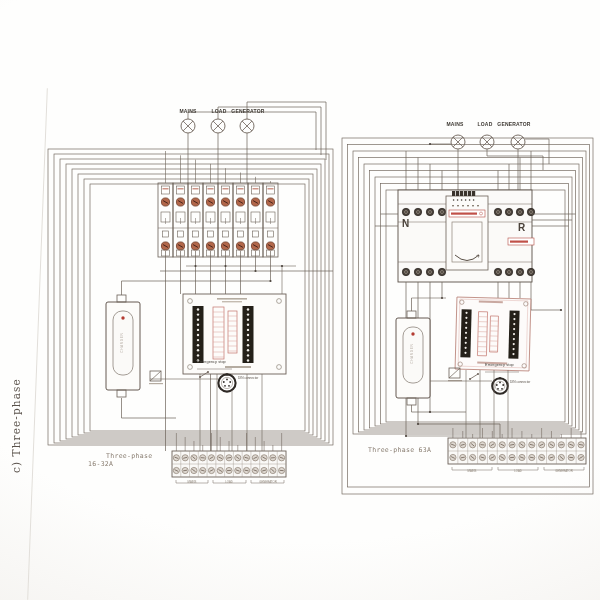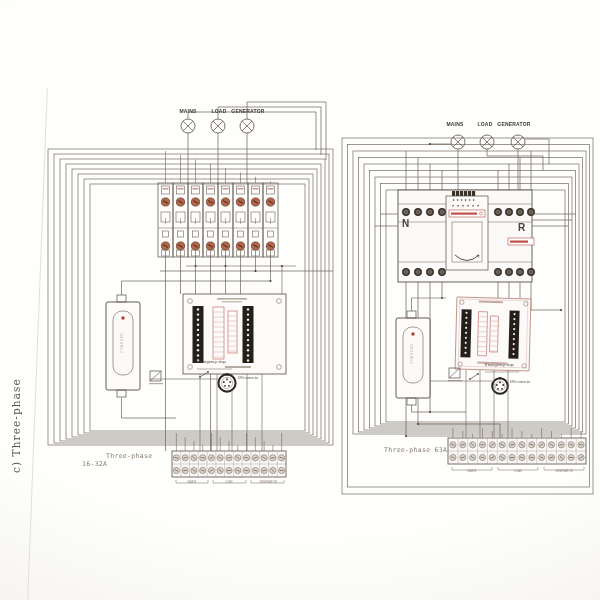--- a/index.html
+++ b/index.html
@@ -695,35 +695,35 @@
       </g>
     </svg>
 
   <div class="lbl side-label">c) Three-phase</div>
 
   <div class="lbl ind" style="left:173px;top:109px;width:30px;">MAINS</div>
   <div class="lbl ind" style="left:206px;top:109px;width:26px;">LOAD</div>
   <div class="lbl ind" style="left:228px;top:109px;width:40px;">GENERATOR</div>
 
   <div class="lbl caption" style="left:106px;top:452px;">Three-phase</div>
-  <div class="lbl caption" style="left:82px;top:460px;">16-32A</div>
+  <div class="lbl caption" style="left:88px;top:460px;">16-32A</div>
 
   <div class="lbl tiny" style="left:197px;top:361px;">Emergency stop</div>
   <div class="lbl micro" style="left:238px;top:377px;width:22px;">DIN connector</div>
   <div class="lbl charger" style="left:105px;top:341px;width:36px;">CHARGER</div>
 
   <div class="lbl bracket-lbl" style="left:178px;top:481px;width:28px;">MAINS</div>
   <div class="lbl bracket-lbl" style="left:215px;top:481px;width:28px;">LOAD</div>
   <div class="lbl bracket-lbl" style="left:253px;top:481px;width:30px;">GENERATOR</div>
 
   <div class="lbl ind" style="left:440px;top:122px;width:30px;">MAINS</div>
   <div class="lbl ind" style="left:472px;top:122px;width:26px;">LOAD</div>
   <div class="lbl ind" style="left:494px;top:122px;width:40px;">GENERATOR</div>
 
-  <div class="lbl caption" style="left:368px;top:446px;margin-left:16px;">Three-phase 63A</div>
+  <div class="lbl caption" style="left:368px;top:446px;">Three-phase 63A</div>
 
   <div class="lbl nr" style="left:402px;top:219px;">N</div>
   <div class="lbl nr" style="left:518px;top:223px;">R</div>
 
   <div class="lbl tiny" style="left:485px;top:364px;">Emergency stop</div>
   <div class="lbl micro" style="left:510px;top:381px;width:22px;">DIN connector</div>
   <div class="lbl charger" style="left:395px;top:352px;width:36px;">CHARGER</div>
 
   <div class="lbl bracket-lbl" style="left:458px;top:470px;width:28px;">MAINS</div>
   <div class="lbl bracket-lbl" style="left:504px;top:470px;width:28px;">LOAD</div>

